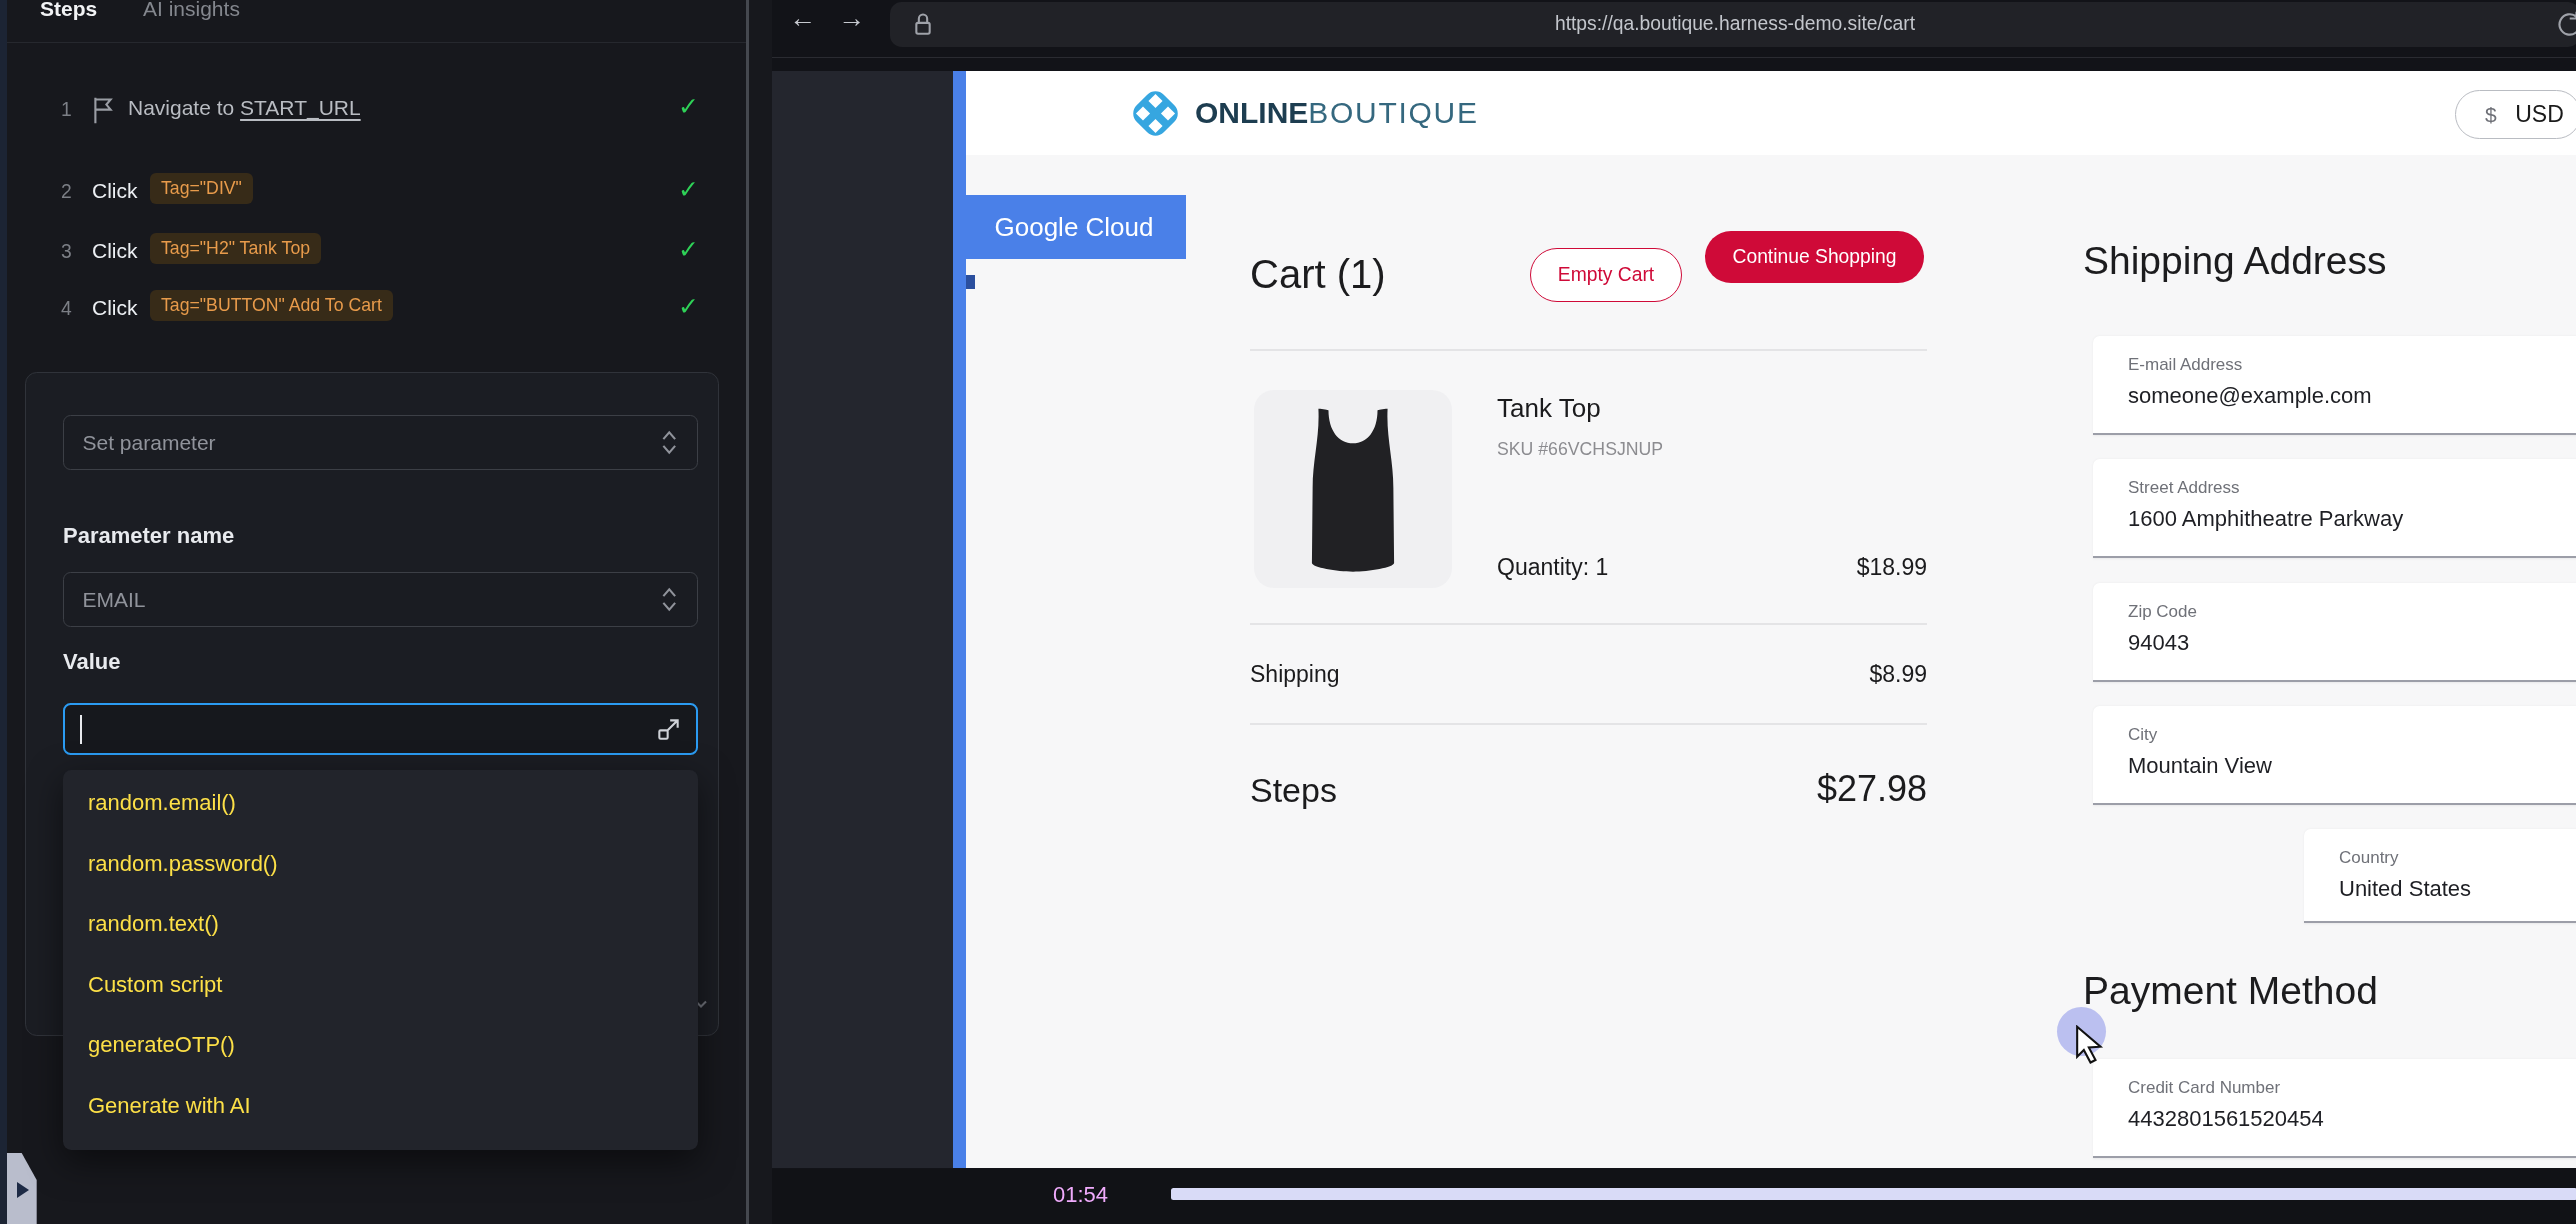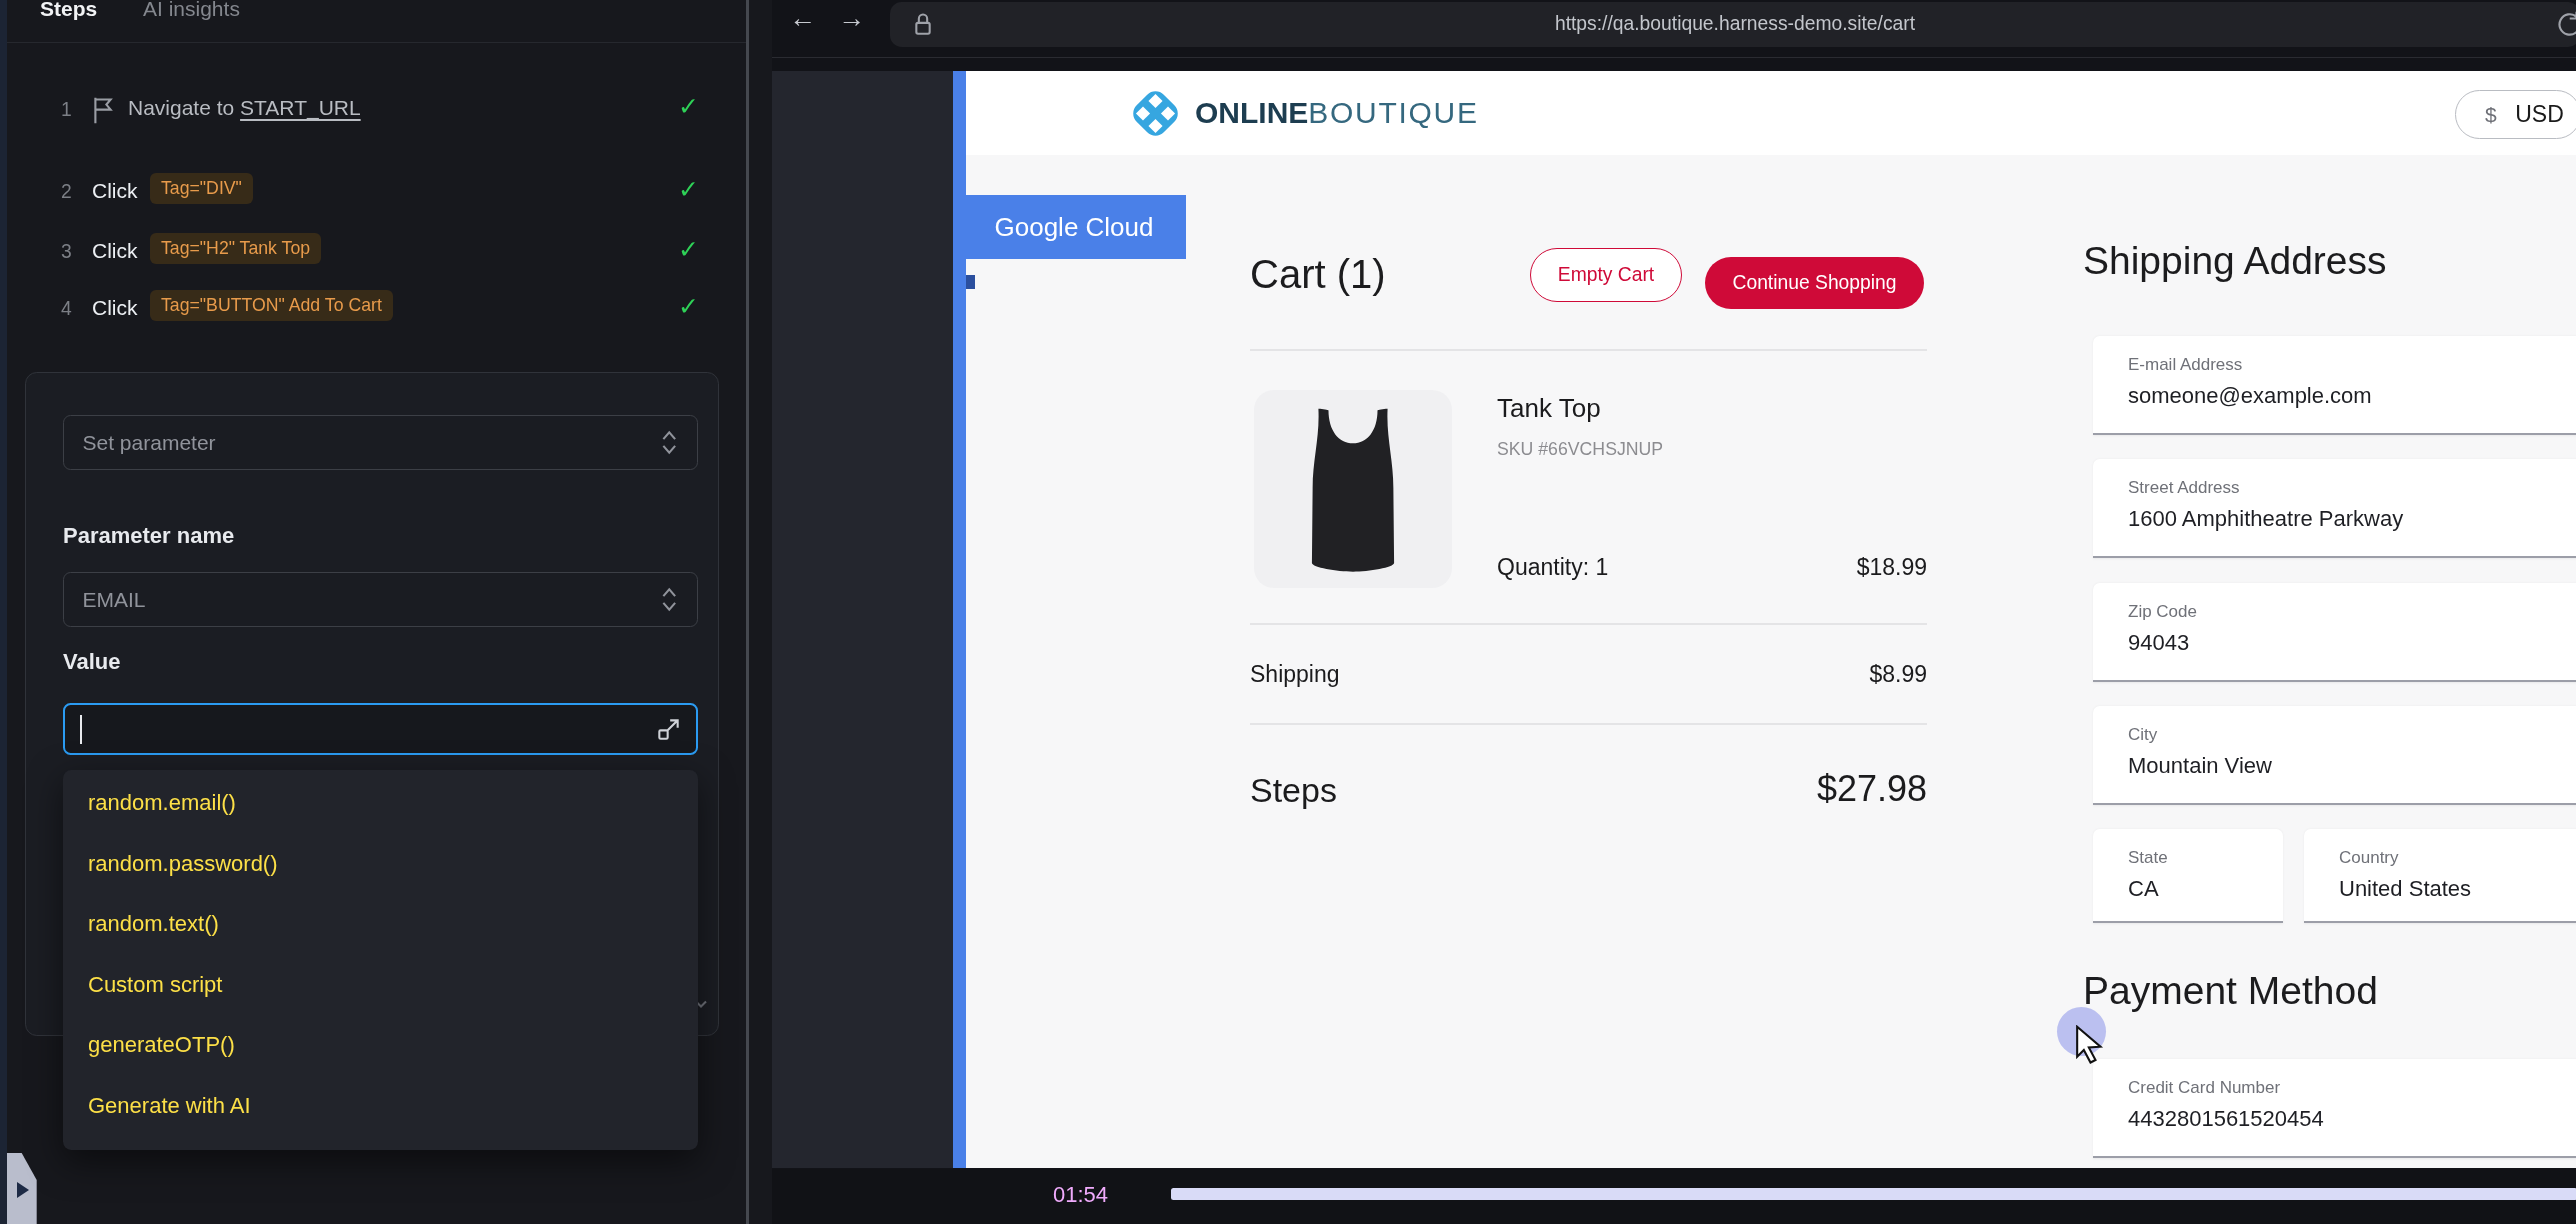--- a/index.html
+++ b/index.html
@@ -207,21 +207,21 @@
       <div class="abs currency-pill">
         <span style="color:#6e7077;font-size:21px;">$</span>
         <span style="color:#1a1a1a;font-size:23px;">USD</span>
       </div>
 
       <div class="abs ribbon">Google Cloud</div>
       <div class="abs ribbon-fold"></div>
 
       <div class="abs h1" style="left:284px;top:181px;">Cart (1)</div>
       <div class="abs pill-outline" style="left:564px;top:177px;width:150px;height:52px;">Empty Cart</div>
-      <div class="abs pill-solid" style="left:739px;top:186px;width:219px;height:52px;">Continue Shopping</div>
+      <div class="abs pill-solid" style="left:739px;top:160px;width:219px;height:52px;">Continue Shopping</div>
 
       <div class="abs divline" style="left:284px;top:278px;width:677px;"></div>
 
       <div class="abs prod-img">
         <svg width="148" height="173" viewBox="0 0 200 240">
           <path d="M52 8 C58 8 66 10 66 10 C66 38 80 56 100 56 C120 56 134 38 134 10
                    C134 10 142 8 148 8 C146 48 156 78 156 118 L157 222
                    C157 228 122 234 100 234 C78 234 43 228 43 222 L44 118
                    C44 78 54 48 52 8 Z" fill="#212124"></path>
         </svg>
@@ -253,24 +253,20 @@
         <span class="fvalue">1600 Amphitheatre Parkway</span>
       </div>
       <div class="fieldcard" style="left:1127px;top:512px;width:504px;height:97px;">
         <span class="flabel">Zip Code</span>
         <span class="fvalue">94043</span>
       </div>
       <div class="fieldcard" style="left:1127px;top:635px;width:504px;height:97px;">
         <span class="flabel">City</span>
         <span class="fvalue">Mountain View</span>
       </div>
-      <div class="fieldcard" style="left:1127px;top:758px;width:190px;height:92px;">
-        <span class="flabel">State</span>
-        <span class="fvalue">CA</span>
-      </div>
       <div class="fieldcard" style="left:1338px;top:758px;width:294px;height:92px;">
         <span class="flabel">Country</span>
         <span class="fvalue">United States</span>
       </div>
 
       <div class="abs h2" style="left:1117px;top:898px;">Payment Method</div>
 
       <div class="abs ripple"></div>
       <svg class="abs" style="left:1106px;top:954px;z-index:6;" width="37" height="40" viewBox="0 0 44 48">
         <path d="M6 2 L34 26 L20 27 L28 42 L22 45 L14 30 L6 38 Z" fill="#ffffff" stroke="#111" stroke-width="2.5"></path>

